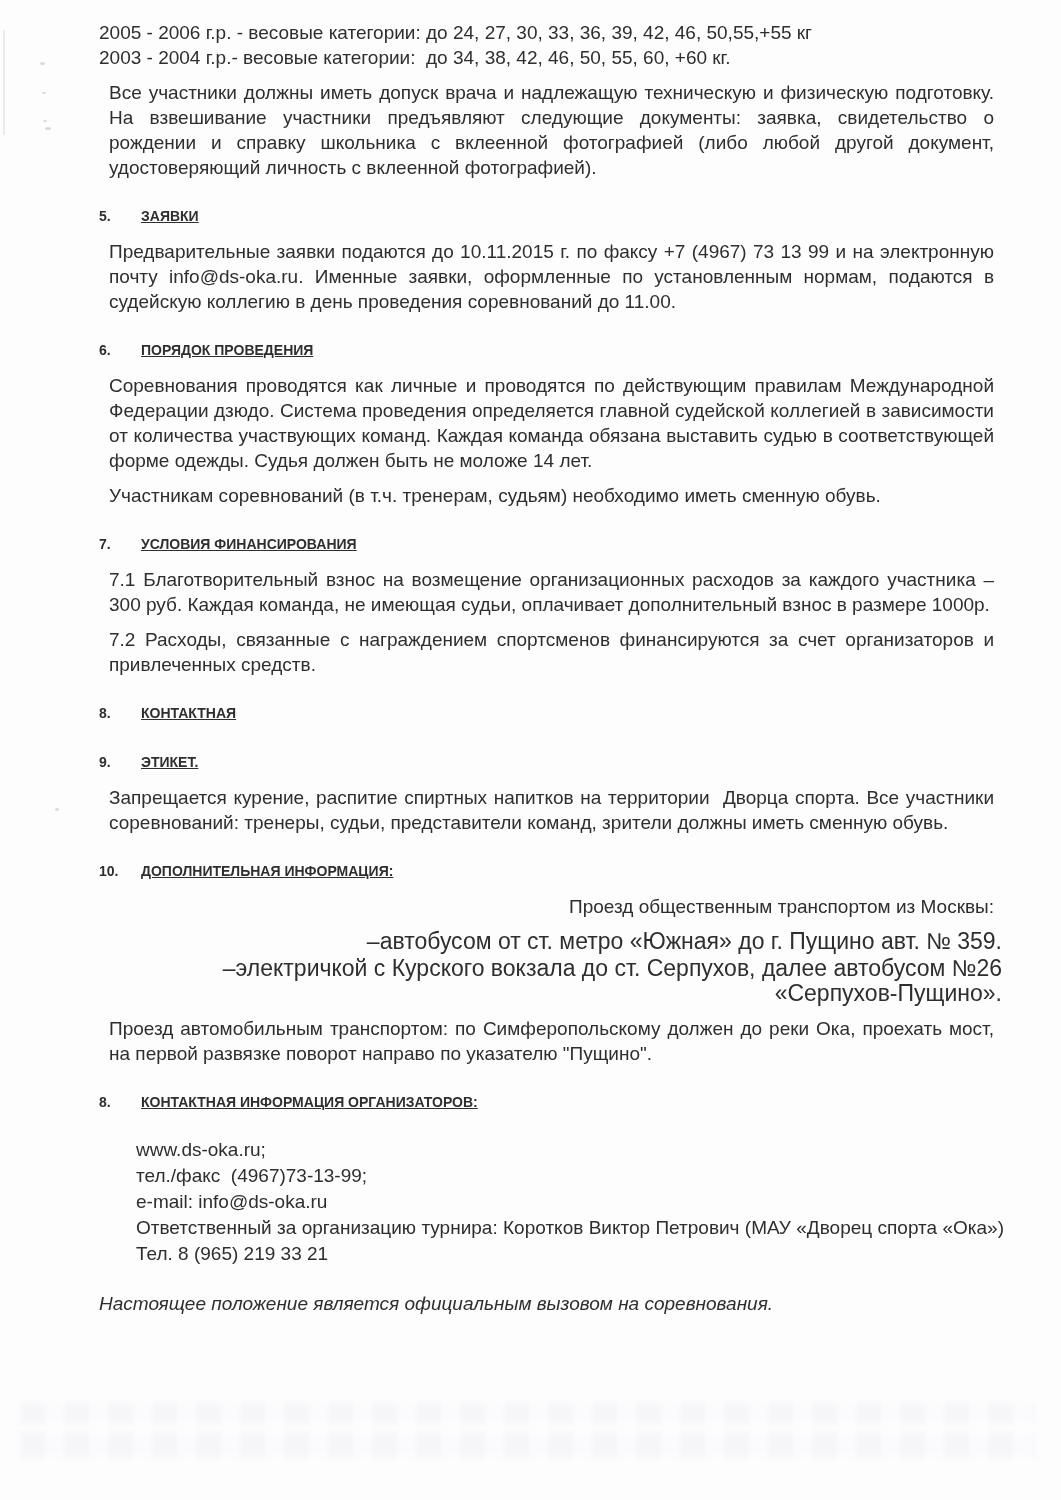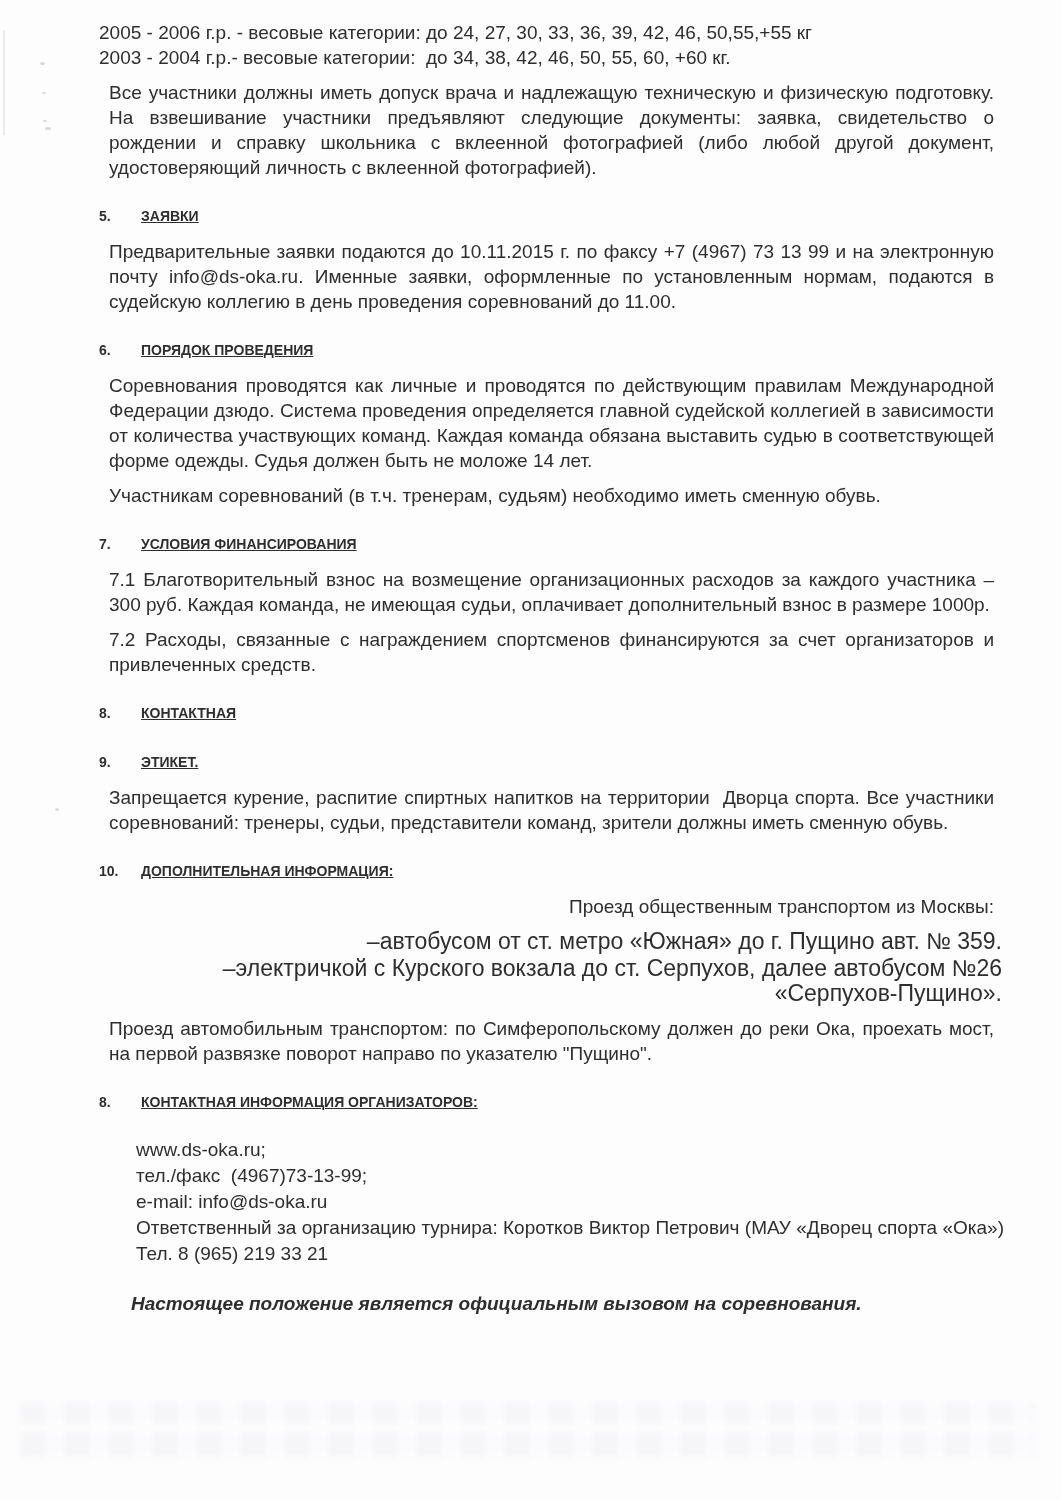--- a/index.html
+++ b/index.html
@@ -66,23 +66,22 @@
     line-height: 26px;
     margin-left: 37px;
   }
   .contact-line.justified {
     text-align: justify;
   }
   .footer-note {
     margin-top: 24px;
     font-size: 19px;
     line-height: 25px;
-    font-weight: bold;
+    font-weight: normal;
     font-style: italic;
-    margin-left: 32px;
   }
   
   .edge-line {
     position: absolute;
     left: 3px;
     top: 30px;
     width: 2px;
     height: 105px;
     background: #ececef;
   }

